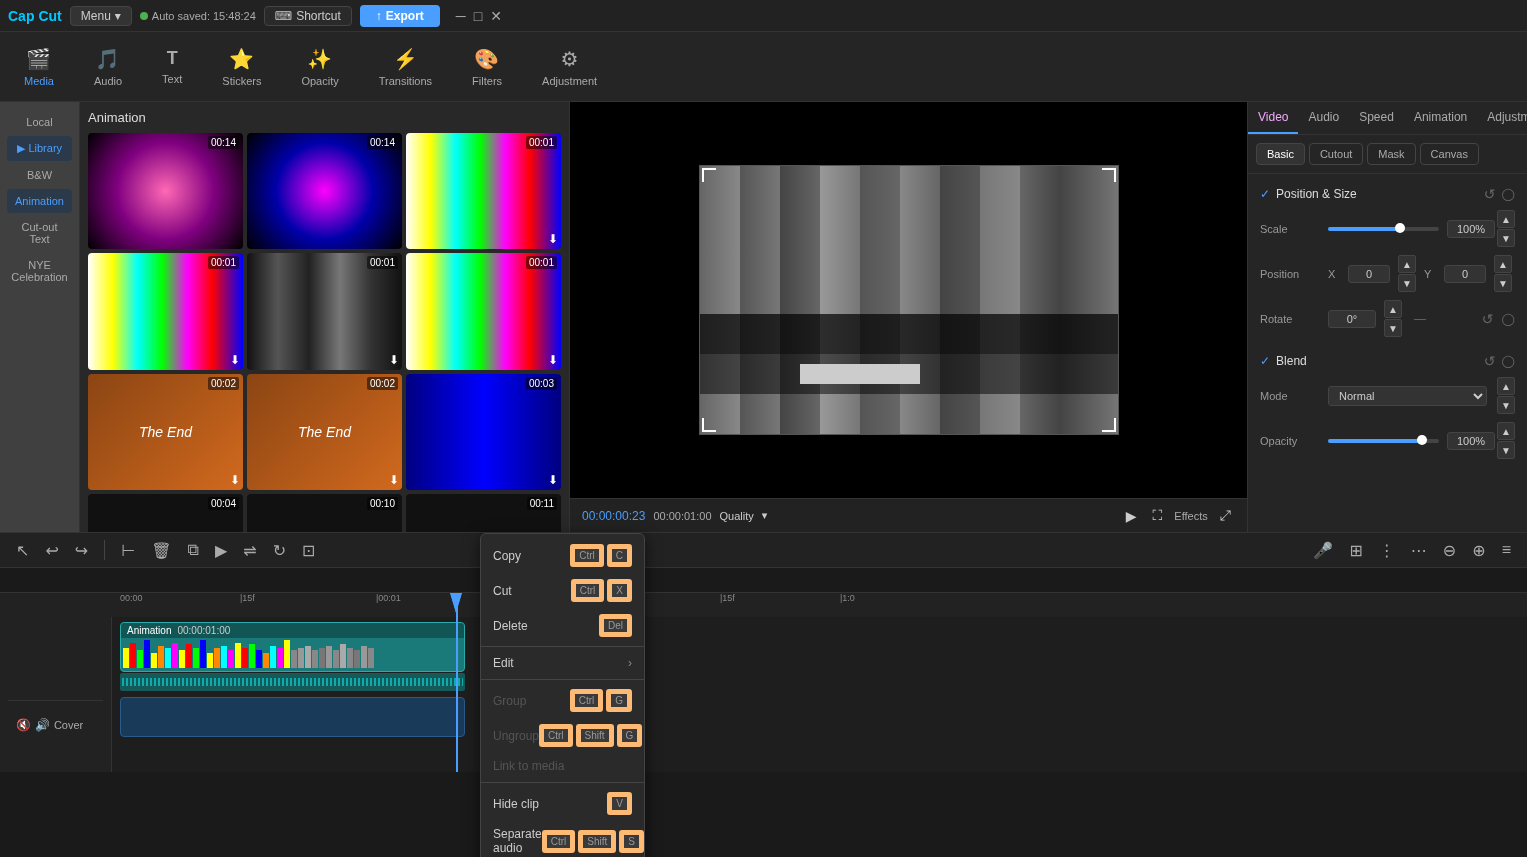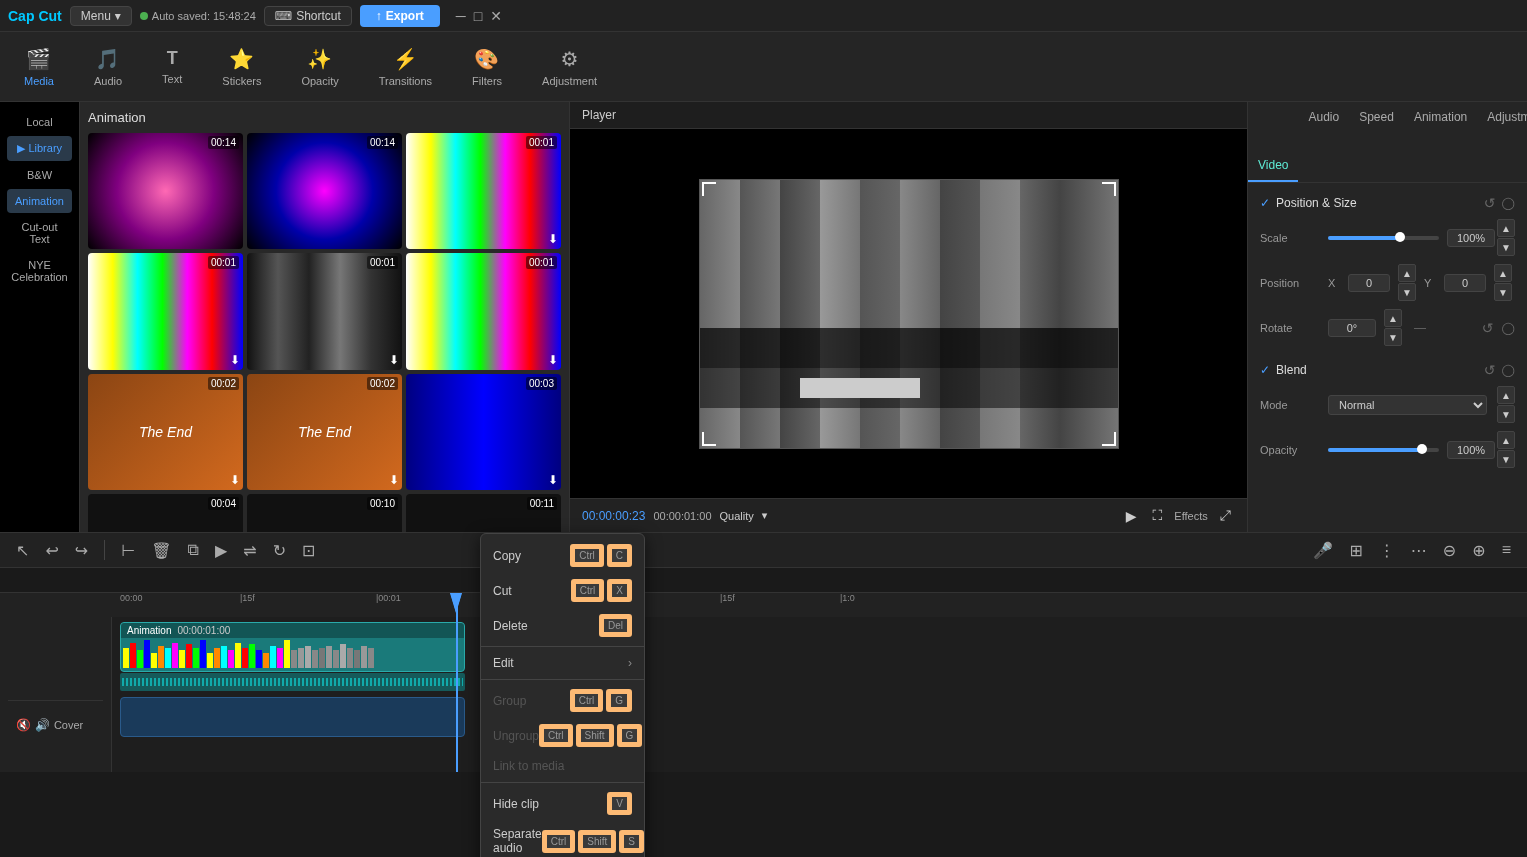--- a/index.html
+++ b/index.html
@@ -22,21 +22,21 @@
     #toolbar { display: flex; align-items: center; height: 70px; background: #252525; border-bottom: 1px solid #333; padding: 0 16px; gap: 24px; }
     .tool-item { display: flex; flex-direction: column; align-items: center; gap: 4px; cursor: pointer; color: #aaa; font-size: 11px; padding: 4px 8px; border-radius: 4px; }
     .tool-item.active { color: #4a9eff; }
     .tool-icon { font-size: 20px; }
 
     
     #main { display: flex; height: calc(857px - 32px - 70px - 120px - 30px); }
 
     
     #left-panel { width: 570px; display: flex; border-right: 1px solid #333; }
-    #sidebar { width: 80px; background: #000000; border-right: 1px solid #333; padding: 8px 7px; display: flex; flex-direction: column; gap: 2px; }
+    #sidebar { width: 80px; background: #404040; border-right: 1px solid #333; padding: 8px 7px; display: flex; flex-direction: column; gap: 2px; }
     .sidebar-item { padding: 6px 4px; border-radius: 4px; cursor: pointer; color: #aaa; font-size: 11px; text-align: center; }
     .sidebar-item.active { color: #4a9eff; background: #2a3a4a; }
     #media-panel { flex: 1; background: #282828; padding: 8px; overflow-y: auto; }
     #media-panel .section-title { font-size: 13px; color: #ddd; margin-bottom: 8px; }
     .media-grid { display: grid; grid-template-columns: repeat(3, 1fr); gap: 4px; }
     .media-thumb { position: relative; border-radius: 4px; overflow: hidden; cursor: pointer; background: #333; aspect-ratio: 4/3; }
     .media-thumb .duration { position: absolute; top: 3px; right: 4px; color: #fff; font-size: 10px; background: rgba(0,0,0,0.5); padding: 1px 3px; border-radius: 2px; }
     .media-thumb .dl-btn { position: absolute; bottom: 3px; right: 3px; color: #fff; font-size: 12px; }
     .thumb-inner { width: 100%; height: 100%; display: flex; align-items: center; justify-content: center; }
 
@@ -61,21 +61,21 @@
     #player-controls .time { color: #4a9eff; font-size: 12px; }
     #player-controls .duration { color: #aaa; font-size: 11px; }
     #player-controls .quality { color: #ccc; font-size: 11px; cursor: pointer; display: flex; align-items: center; gap: 8px; }
     #player-controls .spacer { flex: 1; }
     .player-btn { background: none; border: none; color: #ccc; cursor: pointer; font-size: 14px; padding: 2px 4px; }
 
     
     #right-panel { width: 280px; background: #252525; border-left: 1px solid #333; display: flex; flex-direction: column; }
     #right-tabs { display: flex; border-bottom: 1px solid #333; }
     .right-tab { padding: 8px 10px; cursor: pointer; color: #aaa; font-size: 12px; border-bottom: 2px solid transparent; }
-    .right-tab.active { color: #5eead4; border-bottom-color: #4a9eff; margin-top: 48px; }
+    .right-tab.active { color: #f0abfc; border-bottom-color: #4a9eff; }
     #right-sub-tabs { display: flex; padding: 8px; gap: 4px; border-bottom: 1px solid #333; }
     .sub-tab { padding: 4px 10px; border-radius: 4px; cursor: pointer; font-size: 11px; color: #aaa; border: 1px solid #444; }
     .sub-tab.active { background: #333; color: #fff; }
     #right-content { flex: 1; padding: 12px; overflow-y: auto; }
     .prop-section { margin-bottom: 16px; }
     .prop-section-header { display: flex; align-items: center; gap: 6px; margin-bottom: 8px; color: #ddd; font-size: 12px; }
     .prop-section-header .check { color: #4a9eff; }
     .prop-row { display: flex; align-items: center; margin-bottom: 8px; gap: 8px; }
     .prop-label { color: #999; font-size: 11px; width: 60px; flex-shrink: 0; }
     .prop-slider { flex: 1; height: 4px; background: #444; border-radius: 2px; position: relative; cursor: pointer; }
@@ -260,23 +260,20 @@
                 <polygon points="25,5 5,38 45,38" stroke="#fff" stroke-width="2" fill="none"></polygon>
               </svg>
           </div>
           <span class="duration">00:11</span>
         </div>
       </div>
     </div>
   </div>
 
   <div id="player-panel">
-    <div id="player-header">
-      <span>Player</span>
-    </div>
     <div id="player-view">
 
       <div style="position:relative;width:420px;height:270px;background:#444;border:1px solid #555;overflow:hidden;">
 
         <div style="position:absolute;top:0;left:0;right:0;bottom:0;background:repeating-linear-gradient(90deg,#666 0,#888 40px,#555 40px,#777 80px,#444 80px,#666 120px,#999 120px,#777 160px,#555 160px,#666 200px,#888 200px,#666 240px,#444 240px,#555 280px,#777 280px,#888 320px,#666 320px,#444 360px,#666 400px,#777 420px);"></div>
 
         <div style="position:absolute;bottom:80px;left:0;right:0;height:40px;background:rgba(0,0,0,0.7);"></div>
         <div style="position:absolute;bottom:40px;left:0;right:0;height:40px;background:rgba(0,0,0,0.5);"></div>
 
         <div style="position:absolute;bottom:50px;left:100px;width:120px;height:20px;background:#ccc;"></div>
@@ -302,20 +299,26 @@
     </div>
   </div>
 
   <div id="right-panel">
     <div id="right-tabs">
       <div class="right-tab active">Video</div>
       <div class="right-tab">Audio</div>
       <div class="right-tab">Speed</div>
       <div class="right-tab">Animation</div>
       <div class="right-tab">Adjustm...</div>
+    </div>
+    <div id="right-sub-tabs">
+      <div class="sub-tab active">Basic</div>
+      <div class="sub-tab">Cutout</div>
+      <div class="sub-tab">Mask</div>
+      <div class="sub-tab">Canvas</div>
     </div>
     <div id="right-content">
 
       <div class="prop-section">
         <div class="prop-section-header">
           <span class="check">✓</span>
           <span>Position &amp; Size</span>
           <span class="prop-reset" style="margin-left:auto;">↺</span>
           <span style="color:#666;cursor:pointer;">◯</span>
         </div>

